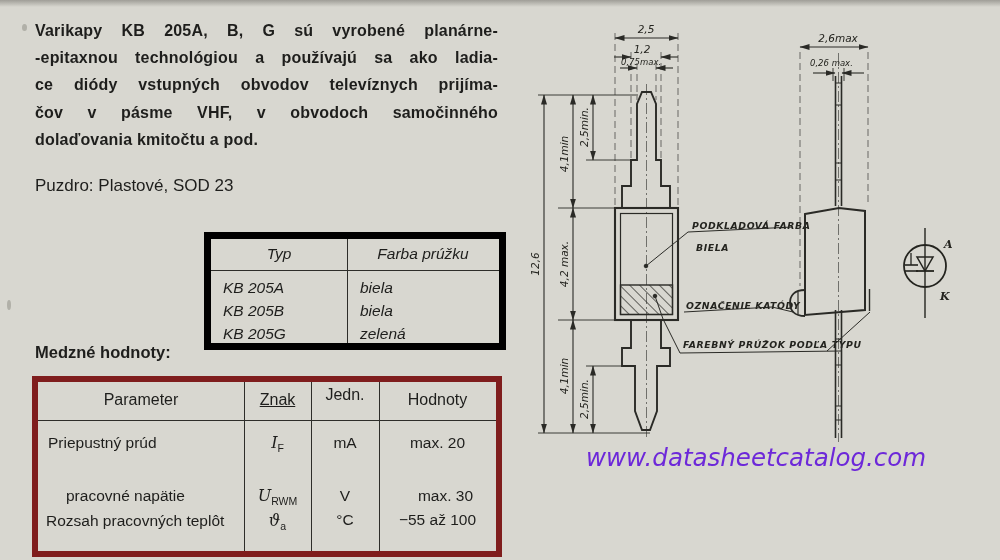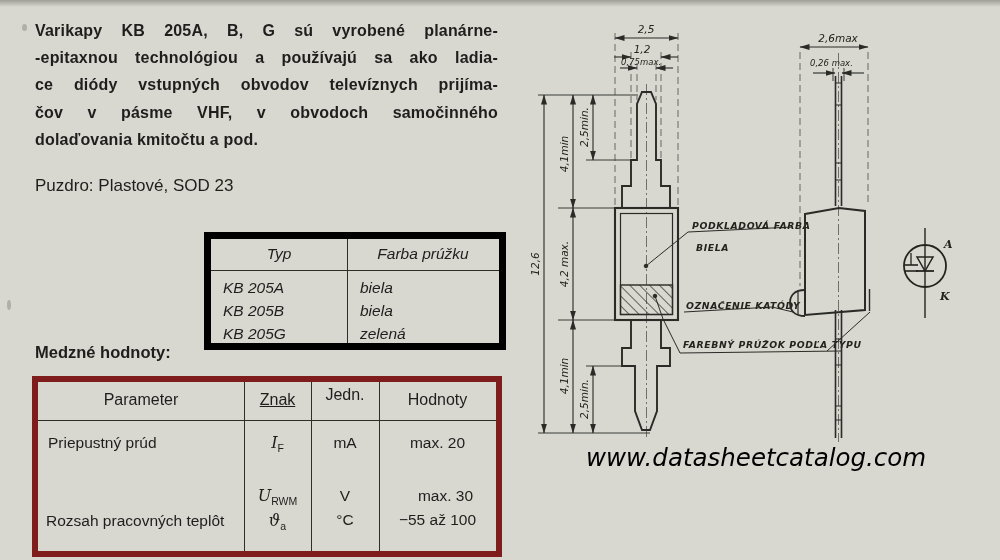--- a/index.html
+++ b/index.html
@@ -46,21 +46,21 @@
 
   
   .draw{position:absolute;left:530px;top:8px;width:470px;height:438px;}
   .draw text{fill:#24241f;}
   .dimtxt{font-family:"DejaVu Sans",sans-serif;font-style:italic;font-size:10.5px;}
   .dimtxt.small{font-size:8.5px;}
   .lbl{font-family:"DejaVu Sans",sans-serif;font-style:italic;font-weight:bold;font-size:9.3px;letter-spacing:.6px;}
   .symtxt{font-family:"DejaVu Serif",serif;font-style:italic;font-weight:bold;font-size:11px;}
 
   .watermark{position:absolute;left:586px;top:443px;font-size:24.5px;font-style:italic;
-     color:#000000;font-family:"DejaVu Sans",sans-serif;}
+     color:#6d28d9;font-family:"DejaVu Sans",sans-serif;}
 </style>
 </head>
 <body>
 
 <div class="page">
   <div class="edge-top"></div>
   <div class="speck" style="left:22px;top:24px;width:5px;height:7px;"></div>
   <div class="speck" style="left:7px;top:300px;width:4px;height:10px;"></div>
 
   <div class="intro">
@@ -92,20 +92,21 @@
     <div class="v1"></div>
     <div class="v2"></div>
     <div class="v3"></div>
     <div class="hh"></div>
     <div class="cell hd c-par" style="top:9px;text-align:center;">Parameter</div>
     <div class="cell hd c-znak" style="top:9px;text-decoration:underline;">Znak</div>
     <div class="cell hd c-jedn" style="top:4px;">Jedn.</div>
     <div class="cell hd c-hod" style="top:9px;">Hodnoty</div>
 
     <div class="cell c-par" style="left:10px;top:52px;">Priepustný prúd</div>
+    <div class="cell c-par" style="left:28px;top:105px;">pracovné napätie</div>
     <div class="cell c-par" style="left:8px;top:130px;">Rozsah pracovných teplôt</div>
 
     <div class="cell c-znak" style="top:51px;"><span class="sym"><span>I</span><sub>F</sub></span></div>
     <div class="cell c-znak" style="top:104px;"><span class="sym"><span>U</span><sub>RWM</sub></span></div>
     <div class="cell c-znak" style="top:129px;"><span class="sym"><span>ϑ</span><sub>a</sub></span></div>
 
     <div class="cell c-jedn" style="top:52px;">mA</div>
     <div class="cell c-jedn" style="top:105px;">V</div>
     <div class="cell c-jedn" style="top:129px;">°C</div>
 

